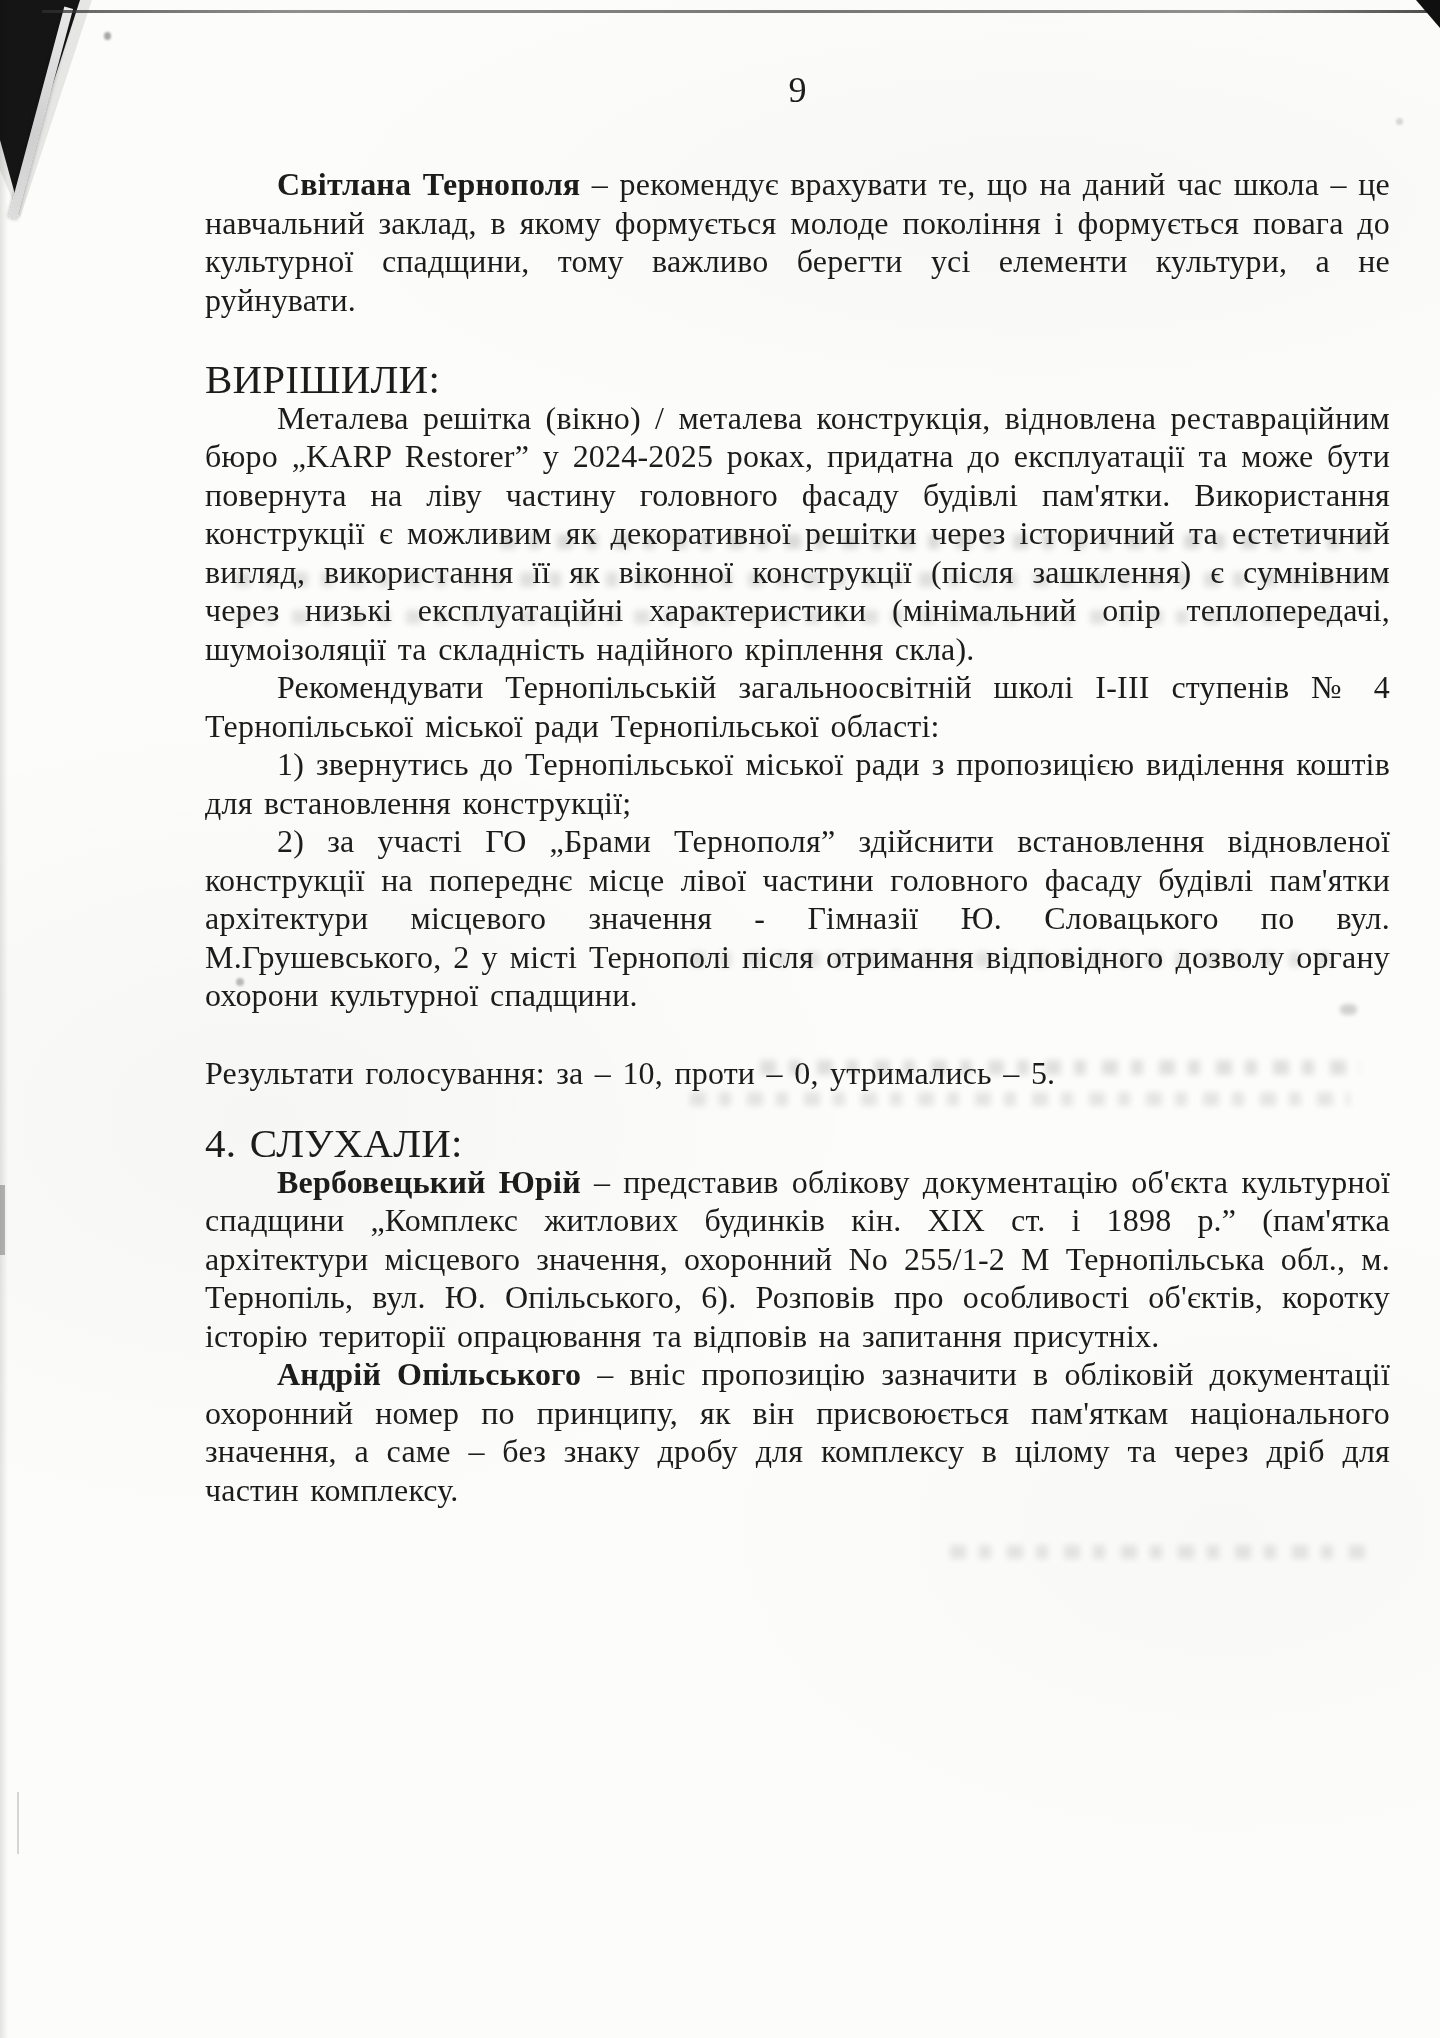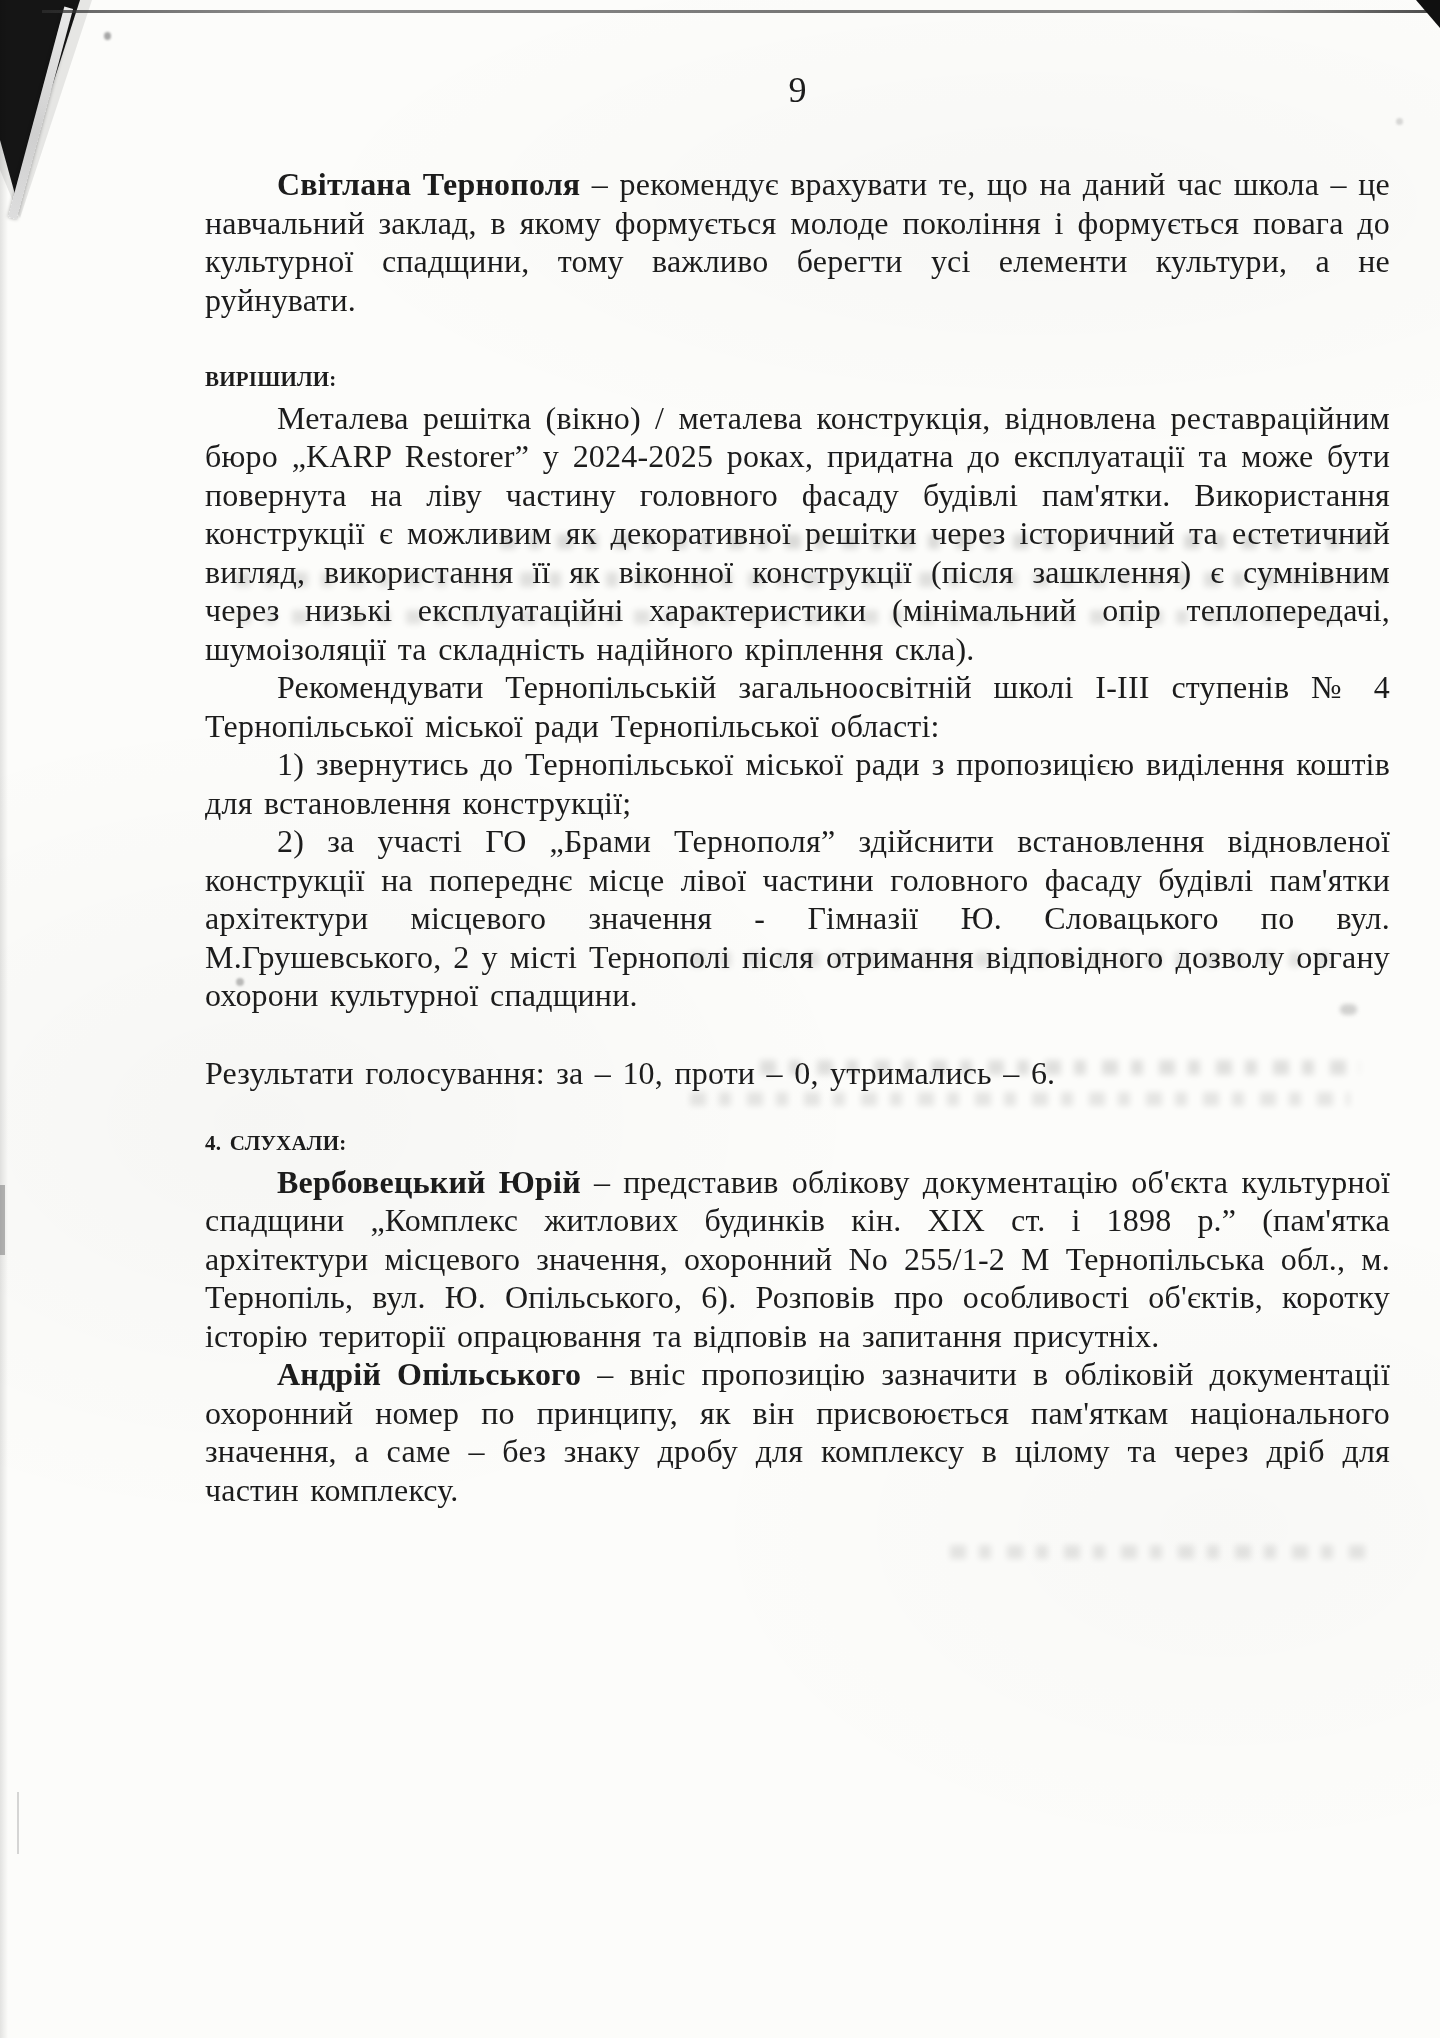--- a/index.html
+++ b/index.html
@@ -43,21 +43,21 @@
   .ghost.g4{left:690px;top:952px;width:640px;height:15px;opacity:.10;}
   .ghost.g5{left:760px;top:1060px;width:600px;height:15px;opacity:.11;}
   .ghost.g6{left:950px;top:1545px;width:420px;height:14px;opacity:.09;}
   .ghost.g7{left:690px;top:1092px;width:660px;height:14px;opacity:.09;}
   
   .col{position:absolute;left:205px;top:70px;width:1185px;}
   .pn{height:40px;margin:0 0 55px 0;text-align:center;font-size:36px;line-height:40px;}
   p{margin:0;font-size:32px;line-height:38.5px;text-align:justify;word-spacing:3.2px;letter-spacing:.2px;}
   .indent{text-indent:72px;}
   .b{font-weight:bold;}
-  .h{font-weight:bold;font-size:21px;}
+  .h{font-weight:normal;font-size:41px;}
   .mt-resolved{margin-top:41px;}
   .mt-vote{margin-top:39px;}
   .mt-item4{margin-top:32px;}
   .mt-spoke{margin-top:38px;}
 </style>
 </head>
 <body>
 
 <div class="sheet">
 
@@ -89,21 +89,21 @@
     <p class="indent"><span class="b">Світлана Тернополя</span> <span>– рекомендує врахувати те, що на даний час школа – це навчальний заклад, в якому формується молоде покоління і формується повага до культурної спадщини, тому важливо берегти усі елементи культури, а не руйнувати.</span></p>
 
 
     <p class="h mt-resolved">ВИРІШИЛИ:</p>
 
     <p class="indent">Металева решітка (вікно) / металева конструкція, відновлена реставраційним бюро „KARP Restorer” у 2024-2025 роках, придатна до експлуатації та може бути повернута на ліву частину головного фасаду будівлі пам'ятки. Використання конструкції є можливим як декоративної решітки через історичний та естетичний вигляд, використання її як віконної конструкції (після зашклення) є сумнівним через низькі експлуатаційні характеристики (мінімальний опір теплопередачі, шумоізоляції та складність надійного кріплення скла).</p>
     <p class="indent">Рекомендувати Тернопільській загальноосвітній школі I-III ступенів № 4 Тернопільської міської ради Тернопільської області:</p>
     <p class="indent">1) звернутись до Тернопільської міської ради з пропозицією виділення коштів для встановлення конструкції;</p>
     <p class="indent">2) за участі ГО „Брами Тернополя” здійснити встановлення відновленої конструкції на попереднє місце лівої частини головного фасаду будівлі пам'ятки архітектури місцевого значення - Гімназії Ю. Словацького по вул. М.Грушевського, 2 у місті Тернополі після отримання відповідного дозволу органу охорони культурної спадщини.</p>
 
-    <p class="mt-vote">Результати голосування: за – 10, проти – 0, утримались – 6.</p>
+    <p class="mt-vote">Результати голосування: за – 10, проти – 0, утримались – 5.</p>
 
     <p class="h mt-item4">4. СЛУХАЛИ:</p>
 
     <p class="indent"><span class="b">Вербовецький Юрій</span> <span>– представив облікову документацію об'єкта культурної спадщини „Комплекс житлових будинків кін. XIX ст. і 1898 р.” (пам'ятка архітектури місцевого значення, охоронний No 255/1-2 М Тернопільська обл., м. Тернопіль, вул. Ю. Опільського, 6). Розповів про особливості об'єктів, коротку історію території опрацювання та відповів на запитання присутніх.</span></p>
 
 
     <p class="indent"><span class="b">Андрій Опільського</span> <span>– вніс пропозицію зазначити в обліковій документації охоронний номер по принципу, як він присвоюється пам'яткам національного значення, а саме – без знаку дробу для комплексу в цілому та через дріб для частин комплексу.</span></p>
 
   </div>
 </div>

